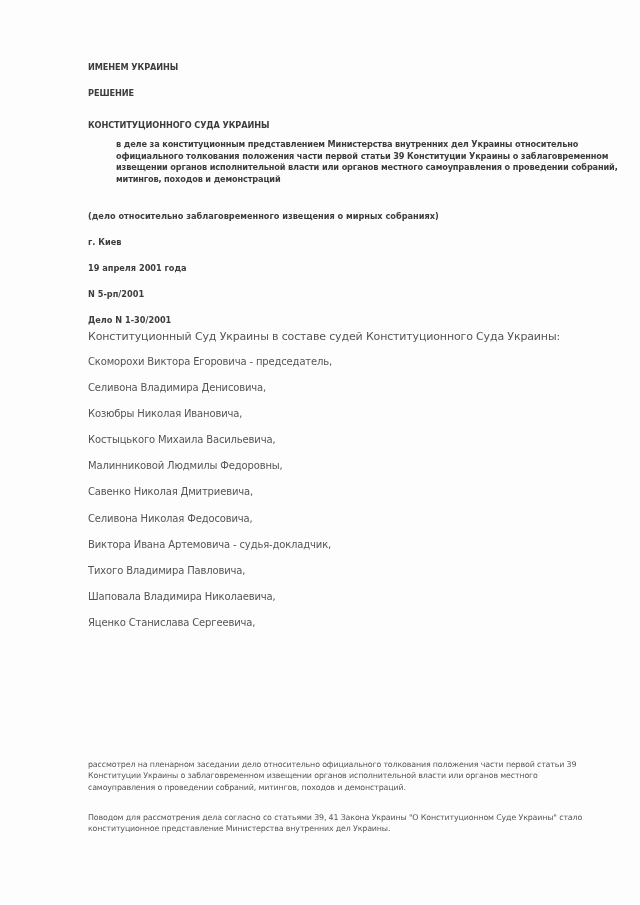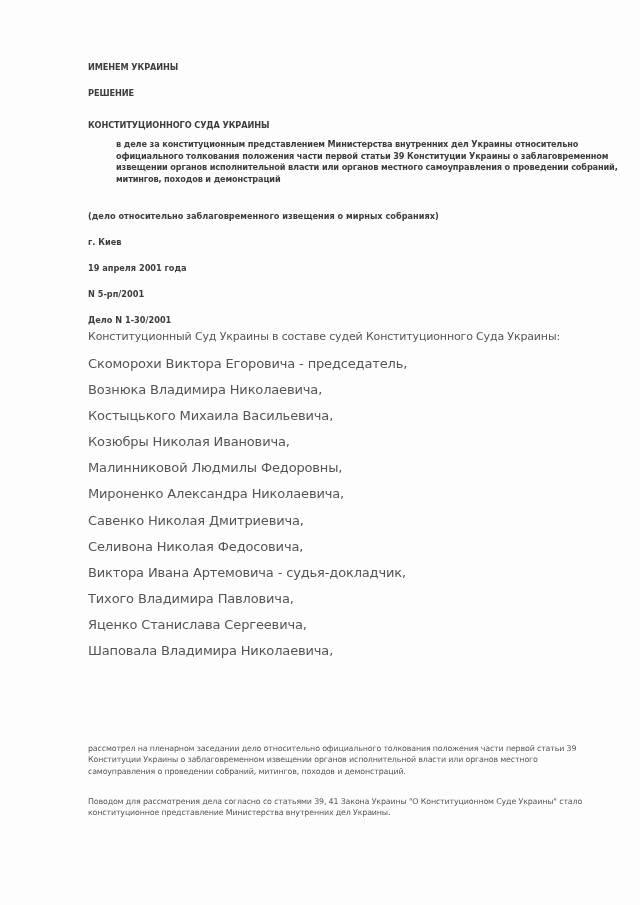--- a/index.html
+++ b/index.html
@@ -60,32 +60,33 @@
       letter-spacing: -0.15px;
     }
     .para {
       position: absolute;
       left: 0;
       width: 506px;
       font-size: 7.9px;
       line-height: 11.4px;
       color: #555;
       letter-spacing: -0.15px;
+      margin-top: 16px;
     }
     .judges {
       position: absolute;
       left: 0;
       top: 356px;
       margin: 0;
       padding: 0;
       list-style: none;
     }
     .judges li {
       height: 26.1px;
-      font-size: 13px;
+      font-size: 10px;
       color: #555;
       white-space: nowrap;
       letter-spacing: -0.15px;
     }
   </style>
 </head>
 <body>
 
 <div class="page">
 
@@ -102,30 +103,29 @@
   <div class="bold-line" style="top:251px;">19 апреля 2001 года</div>
 
   <div class="bold-line" style="top:277px;">N 5-рп/2001</div>
 
   <div class="bold-line" style="top:303px;">Дело N 1-30/2001</div>
 
   <div class="text-line" style="top:330px;">Конституционный Суд Украины в составе судей Конституционного Суда Украины:</div>
 
   <ul class="judges">
     <li>Скоморохи Виктора Егоровича - председатель,</li>
-    <li>Вознюка Владимира Николаевича,</li>
+    <li>Селивона Владимира Денисовича,</li>
+    <li>Козюбры Николая Ивановича,</li>
     <li>Костыцького Михаила Васильевича,</li>
-    <li>Козюбры Николая Ивановича,</li>
     <li>Малинниковой Людмилы Федоровны,</li>
-    <li>Мироненко Александра Николаевича,</li>
     <li>Савенко Николая Дмитриевича,</li>
     <li>Селивона Николая Федосовича,</li>
     <li>Виктора Ивана Артемовича - судья-докладчик,</li>
     <li>Тихого Владимира Павловича,</li>
+    <li>Шаповала Владимира Николаевича,</li>
     <li>Яценко Станислава Сергеевича,</li>
-    <li>Шаповала Владимира Николаевича,</li>
   </ul>
 
   <div class="para" style="top:743px;">рассмотрел на пленарном заседании дело относительно официального толкования положения части первой статьи 39 Конституции Украины о заблаговременном извещении органов исполнительной власти или органов местного самоуправления о проведении собраний, митингов, походов и демонстраций.</div>
 
   <div class="para" style="top:796px;">Поводом для рассмотрения дела согласно со статьями 39, 41 Закона Украины "О Конституционном Суде Украины" стало конституционное представление Министерства внутренних дел Украины.</div>
 
 </div>
 
 </body></html>

